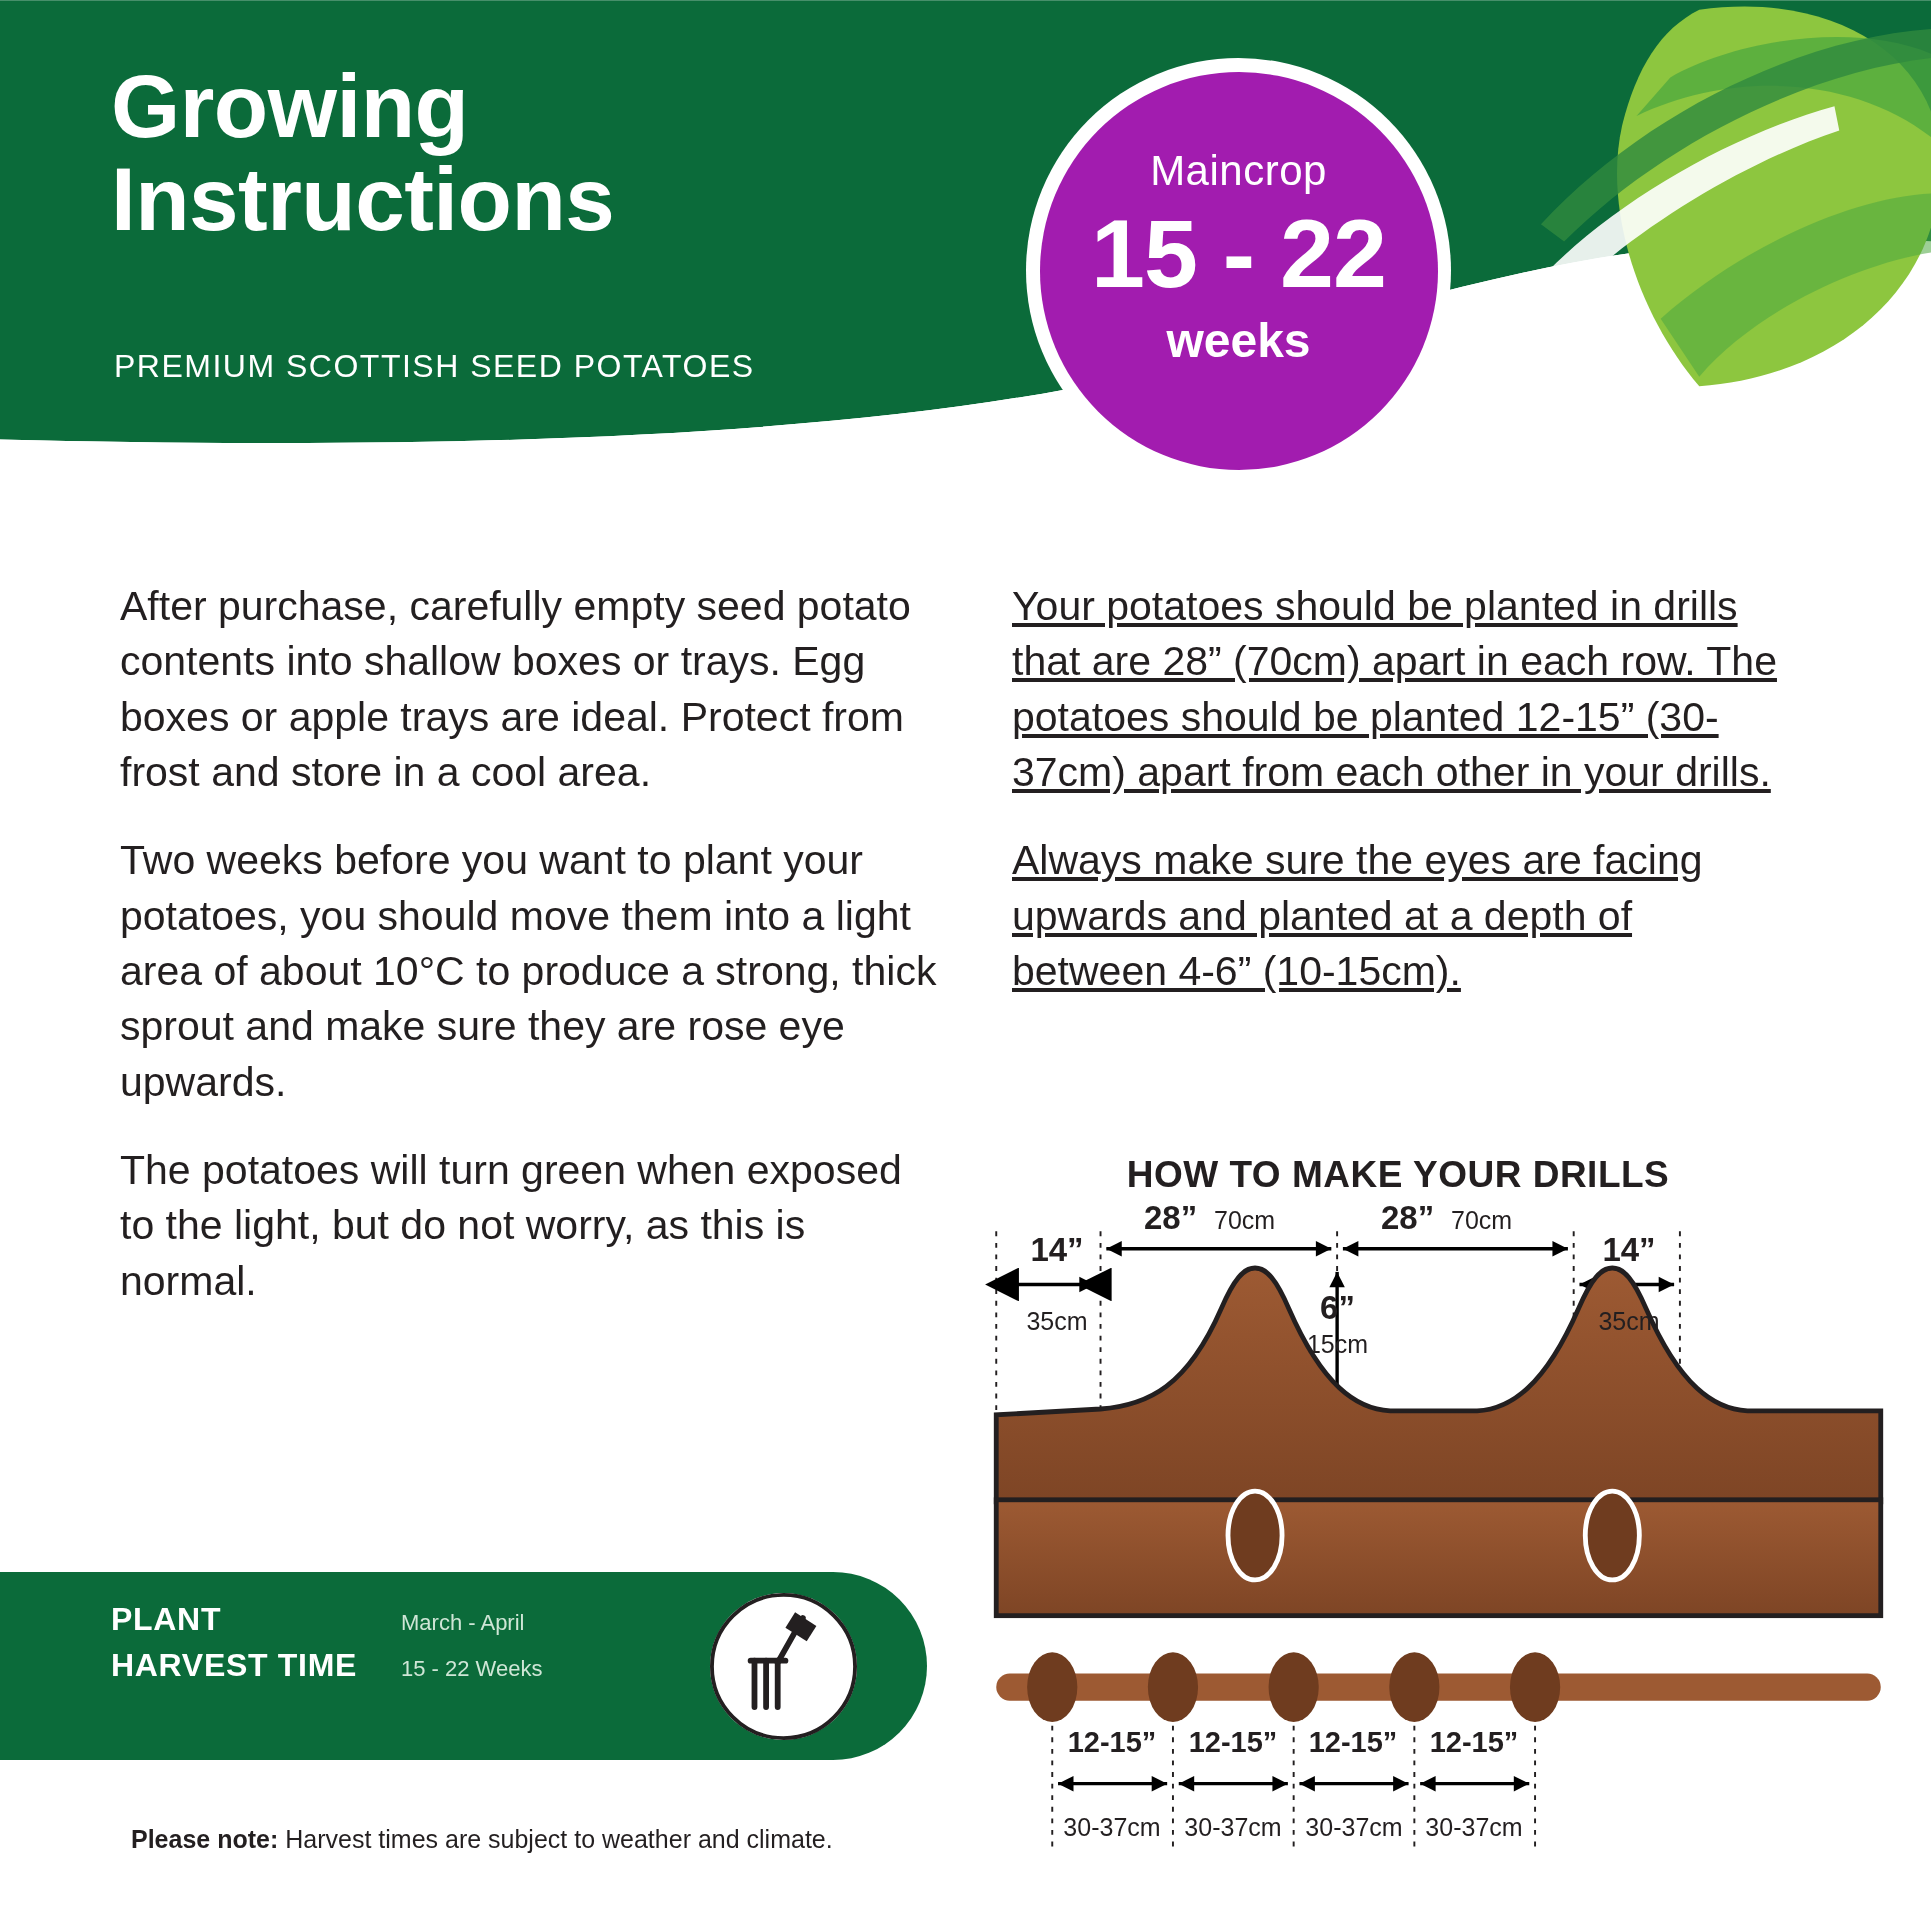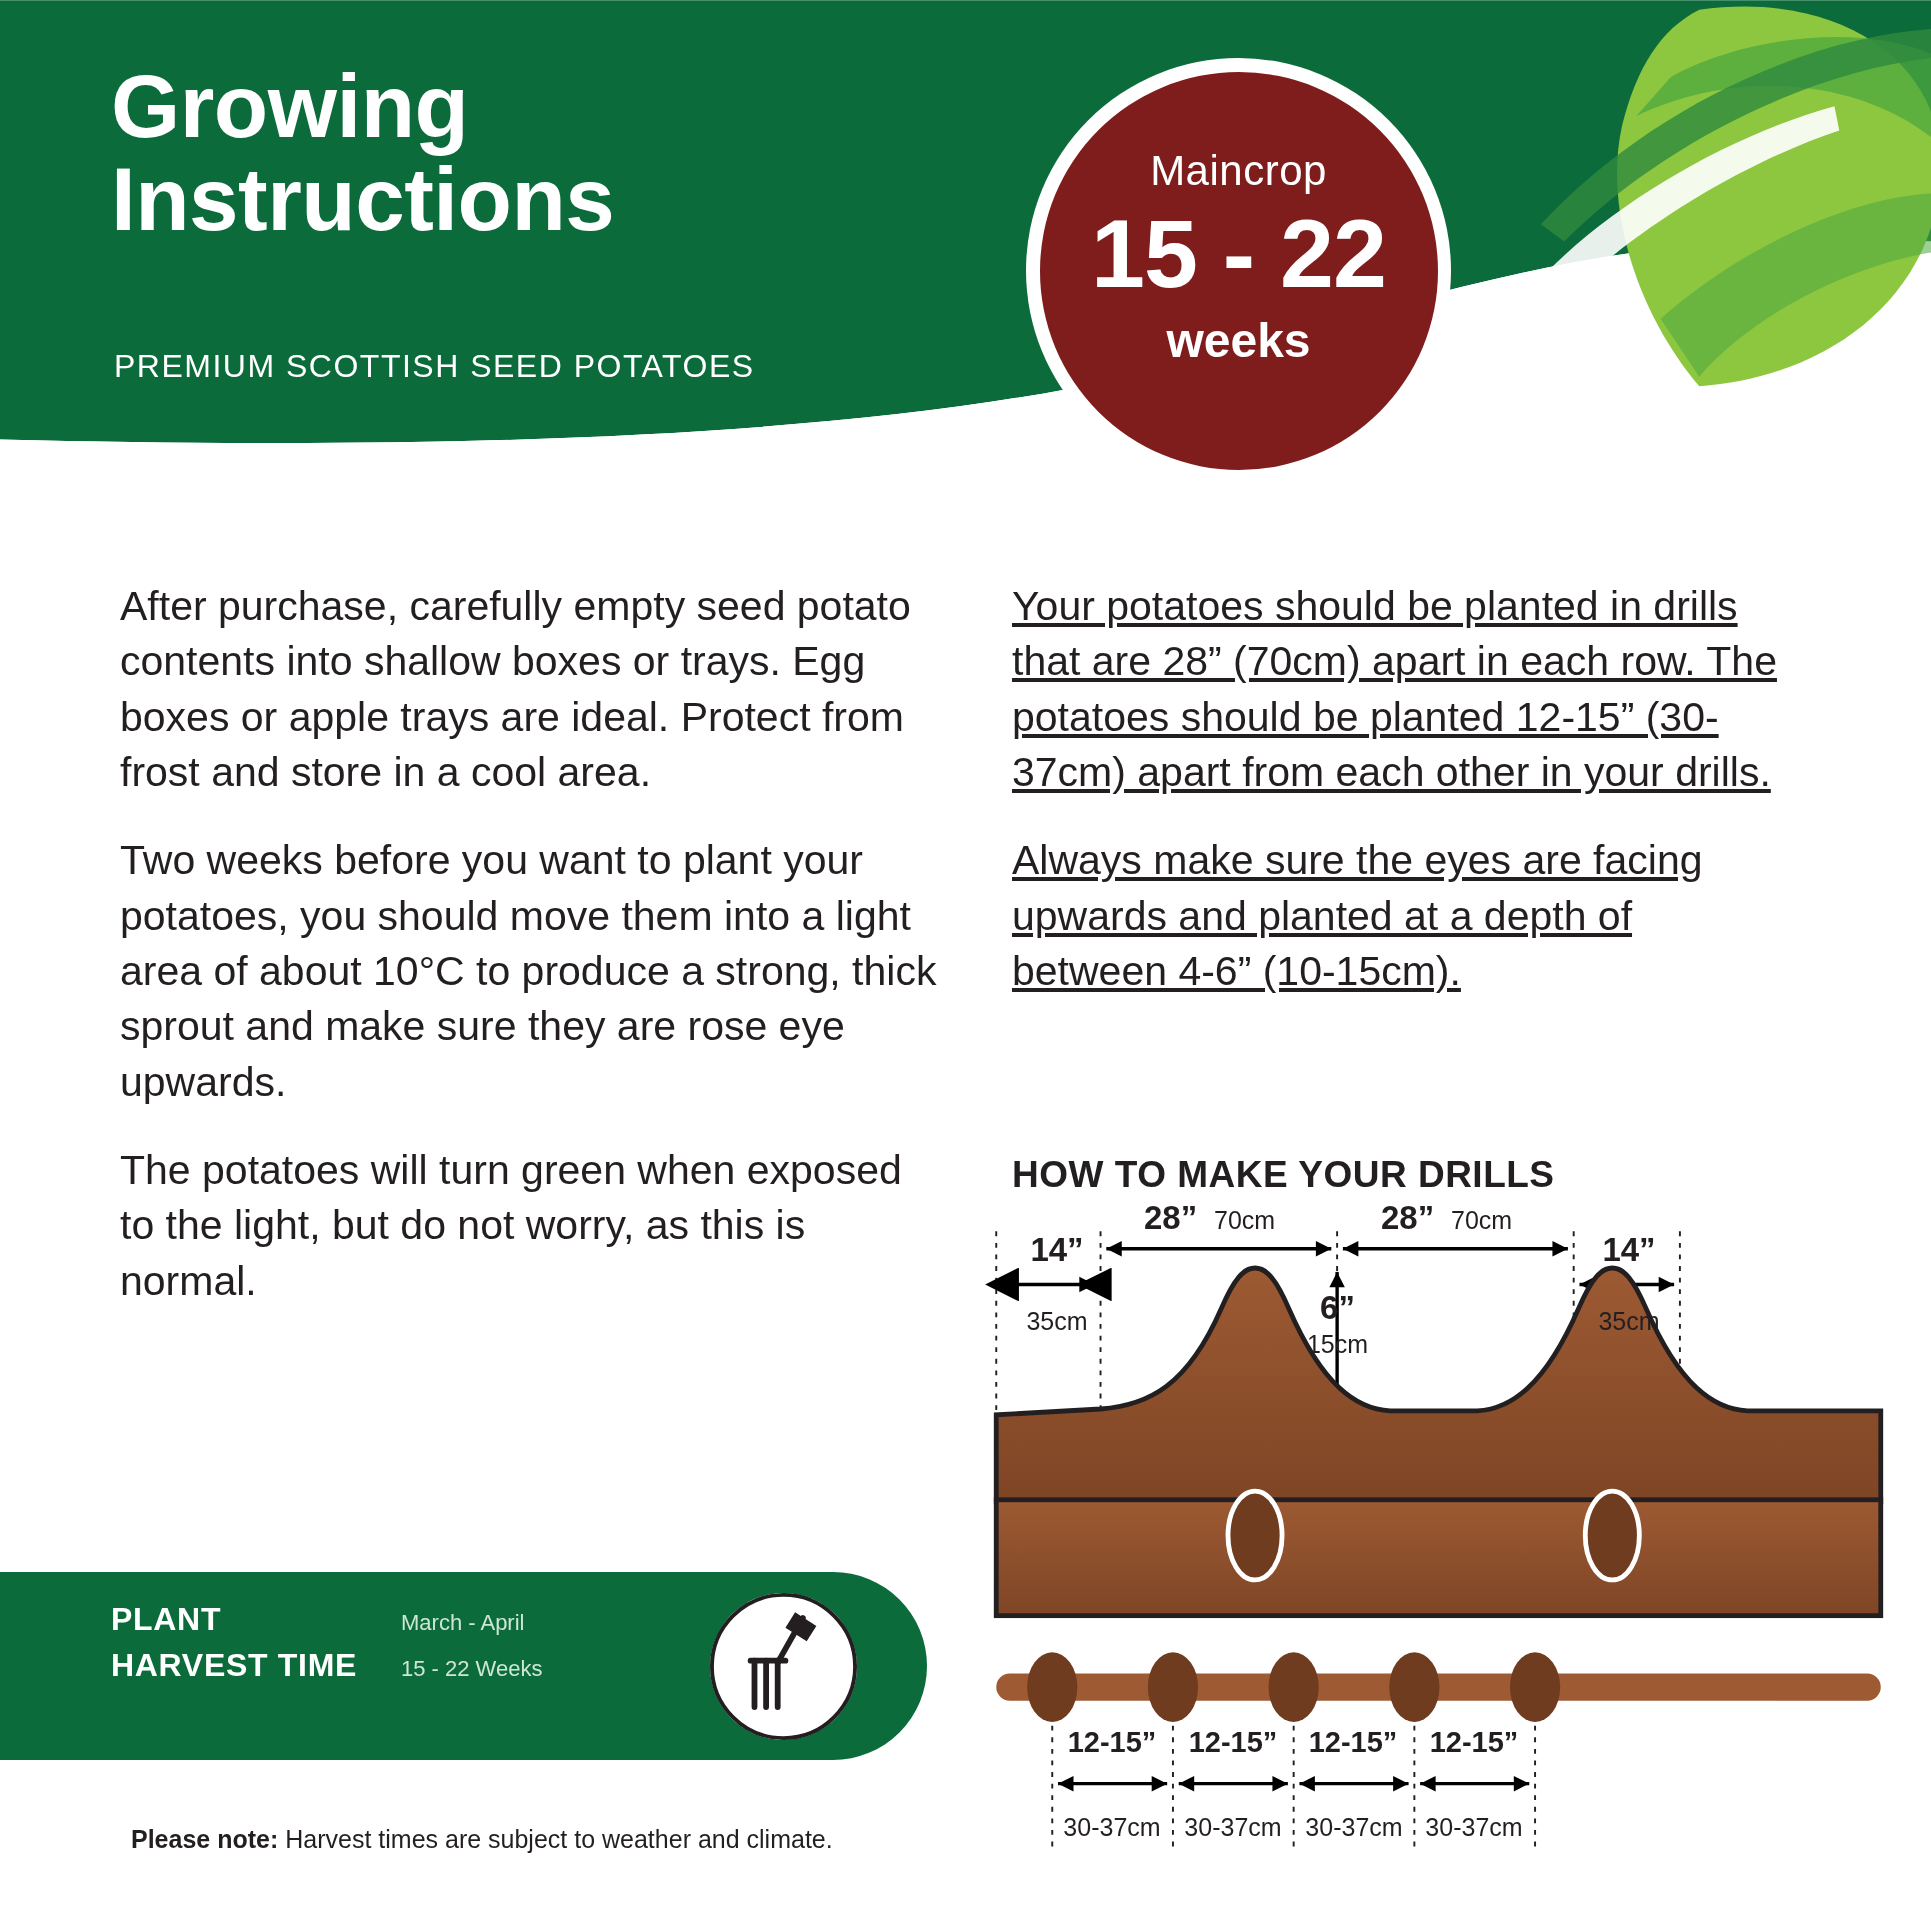--- a/index.html
+++ b/index.html
@@ -34,21 +34,21 @@
   }
 
   
   .badge-wrap{position:absolute;left:1026px;top:58px;width:425px;height:425px;}
   .badge-ring{
     position:absolute;left:0;top:0;width:425px;height:425px;border-radius:50%;
     background:#ffffff;
   }
   .badge{
     position:absolute;left:13.5px;top:13.5px;width:398px;height:398px;border-radius:50%;
-    background:#7f1d1d;
+    background:#a21caf;
     color:#ffffff;
     text-align:center;
   }
   .badge-top{position:absolute;left:0;top:75px;width:398px;font-size:42px;letter-spacing:0.5px;}
   .badge-mid{position:absolute;left:0;top:126px;width:398px;font-size:97px;font-weight:bold;letter-spacing:-1px;}
   .badge-bot{position:absolute;left:0;top:241px;width:398px;font-size:48px;font-weight:bold;}
 
   
   .col-left{position:absolute;left:111px;top:579px;width:821px;margin-left:9px;}
   .col-right{position:absolute;left:1012px;top:579px;width:772px;text-decoration:underline;}
@@ -75,21 +75,21 @@
   }
   .note{
     position:absolute;left:111px;top:1825px;
     font-size:25px;color:#231f20;margin-left:20px;
   }
   .note b{font-weight:bold;}
 
   
   .diagram-title{
     position:absolute;left:1012px;top:1154px;width:772px;
-    font-size:37px;font-weight:bold;letter-spacing:0.5px;
+    text-align:center;font-size:37px;font-weight:bold;letter-spacing:0.5px;
   }
   .diagram{position:absolute;left:975px;top:1212px;width:927px;height:676px;}
 
   .svgbox{position:absolute;left:0;top:0;}
 </style>
 </head>
 <body>
 
 <div class="header">
 

